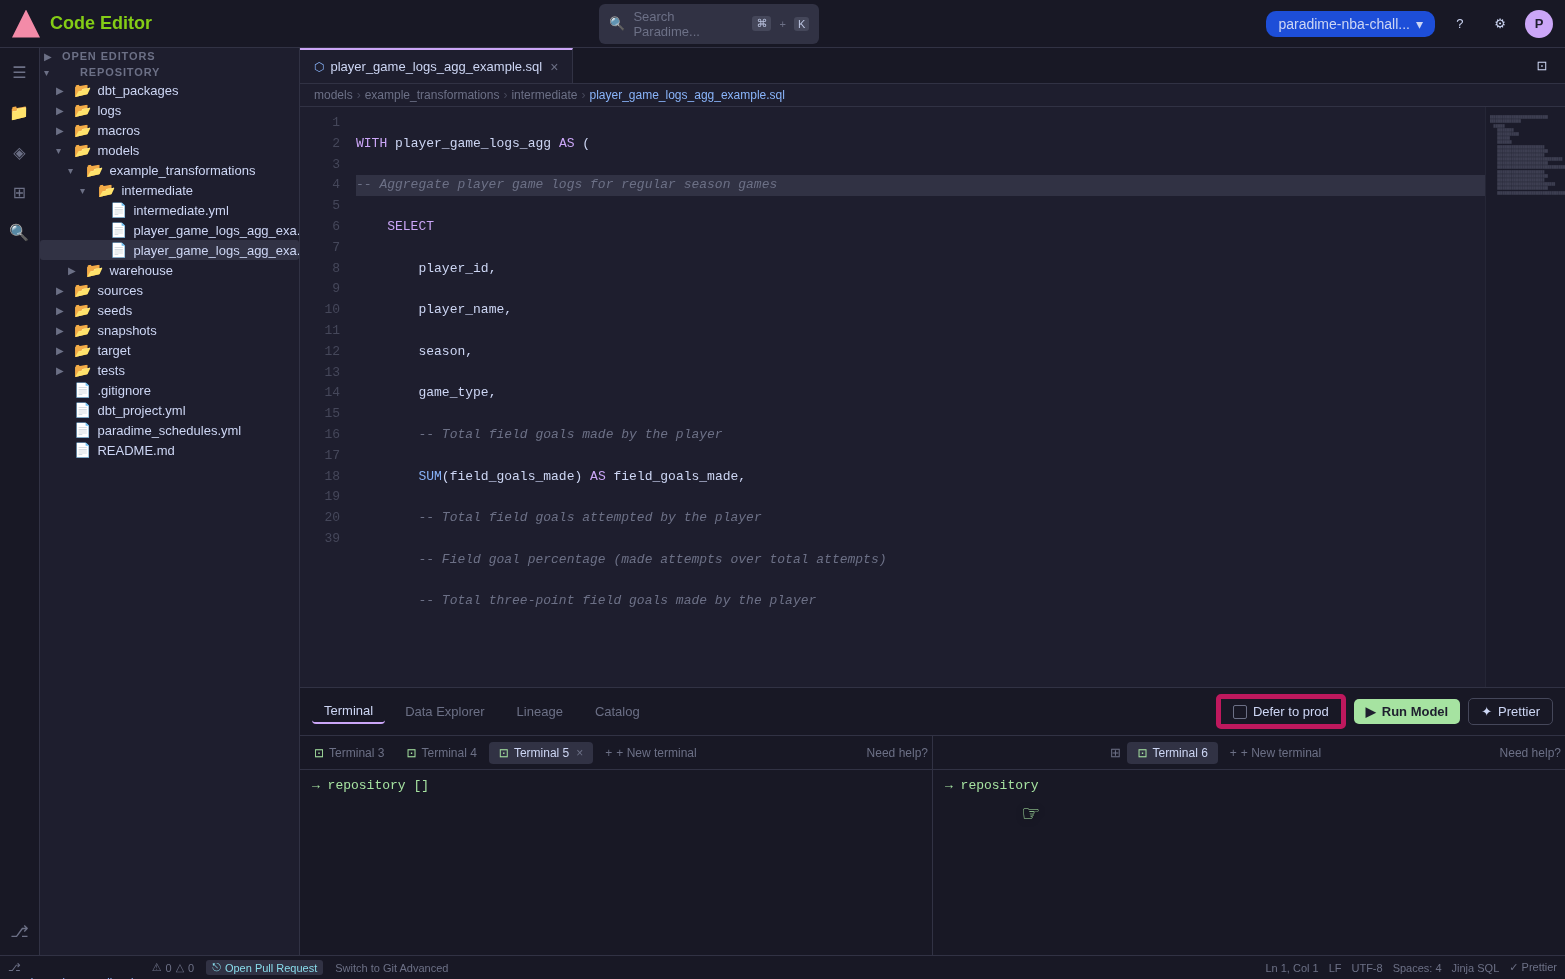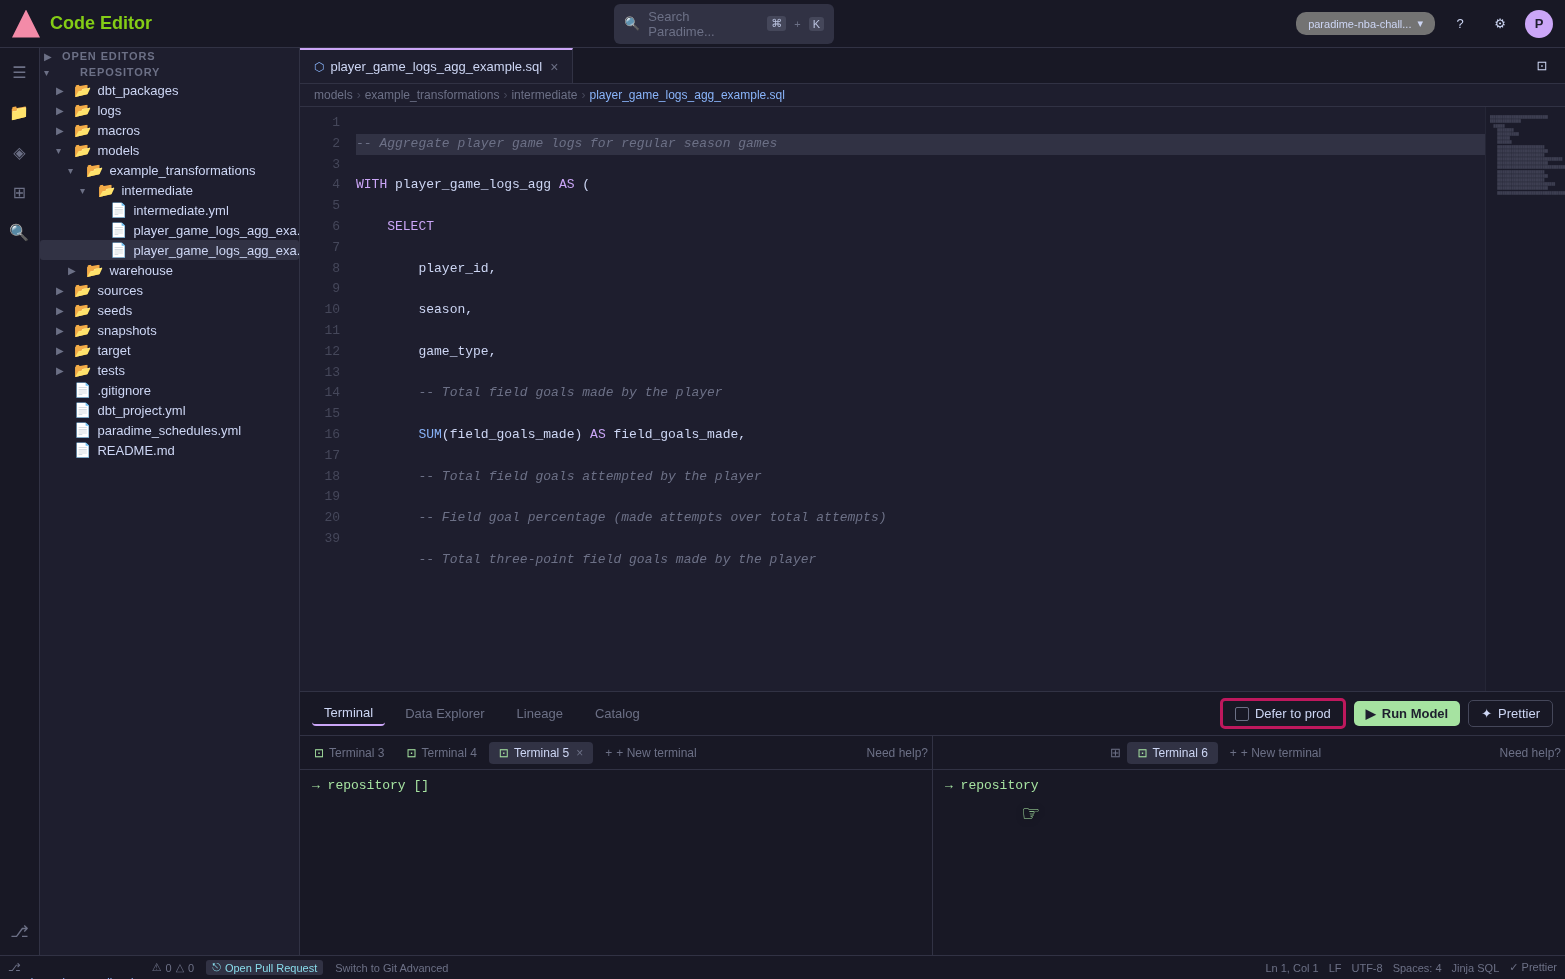--- a/index.html
+++ b/index.html
@@ -5,21 +5,21 @@
     * { box-sizing: border-box; margin: 0; padding: 0; }
     body { font-family: -apple-system, BlinkMacSystemFont, 'Segoe UI', sans-serif; font-size: 13px; background: #1e1e2e; color: #cdd6f4; height: 979px; overflow: hidden; display: flex; flex-direction: column; }
 
     
     .topbar { display: flex; align-items: center; background: #181825; height: 48px; padding: 0 12px; gap: 10px; border-bottom: 1px solid #313244; flex-shrink: 0; }
     .topbar-logo { width: 28px; height: 28px; background: #f38ba8; clip-path: polygon(50% 0%, 0% 100%, 100% 100%); flex-shrink: 0; }
     .topbar-title { color: #84cc16; font-size: 18px; font-weight: 700; margin-right: auto; }
     .topbar-search { display: flex; align-items: center; background: #313244; border-radius: 6px; padding: 5px 10px; gap: 8px; width: 220px; color: #6c7086; font-size: 13px; }
     .topbar-search-kbd { background: #45475a; border-radius: 3px; padding: 1px 4px; font-size: 11px; color: #bac2de; }
     .topbar-right { display: flex; align-items: center; gap: 10px; margin-left: auto; }
-    .topbar-branch { display: flex; align-items: center; background: #737373; border-radius: 10px; padding: 5px 12px; gap: 6px; color: #cdd6f4; font-size: 11px; }
+    .topbar-branch { display: flex; align-items: center; background: #1d4ed8; border-radius: 10px; padding: 5px 12px; gap: 6px; color: #cdd6f4; font-size: 14px; }
     .topbar-icon-btn { width: 30px; height: 30px; display: flex; align-items: center; justify-content: center; color: #cdd6f4; border-radius: 4px; cursor: pointer; }
     .topbar-avatar { width: 28px; height: 28px; background: #cba6f7; border-radius: 50%; display: flex; align-items: center; justify-content: center; color: #1e1e2e; font-weight: bold; font-size: 13px; }
 
     
     .main-layout { display: flex; flex: 1; overflow: hidden; }
 
     
     .activity-bar { width: 40px; background: #181825; border-right: 1px solid #313244; display: flex; flex-direction: column; align-items: center; padding: 8px 0; gap: 8px; flex-shrink: 0; }
     .activity-icon { width: 32px; height: 32px; display: flex; align-items: center; justify-content: center; color: #6c7086; border-radius: 4px; cursor: pointer; font-size: 16px; }
     .activity-icon.active { color: #cdd6f4; }
@@ -66,21 +66,21 @@
     .id { color: #cdd6f4; }
     .op { color: #89dceb; }
     .minimap { width: 80px; background: #181825; border-left: 1px solid #313244; overflow: hidden; flex-shrink: 0; }
 
     
     .editor-toolbar { display: flex; align-items: center; gap: 8px; padding: 6px 12px; background: #181825; border-top: 1px solid #313244; flex-shrink: 0; }
     .toolbar-tab { padding: 4px 12px; font-size: 13px; color: #6c7086; cursor: pointer; border-radius: 4px; }
     .toolbar-tab.active { color: #cdd6f4; border-bottom: 2px solid #cba6f7; }
     .toolbar-spacer { flex: 1; }
     .toolbar-btn { display: flex; align-items: center; gap: 6px; padding: 5px 12px; border-radius: 5px; cursor: pointer; font-size: 13px; }
-    .toolbar-btn-defer { background: transparent; border: 3px solid #be185d; color: #cdd6f4; }
+    .toolbar-btn-defer { background: transparent; border: 5px solid #be185d; color: #cdd6f4; }
     .toolbar-btn-run { background: #a6e3a1; color: #1e1e2e; font-weight: 600; border: none; }
     .toolbar-btn-prettier { background: transparent; border: 1px solid #45475a; color: #cdd6f4; }
     .toolbar-checkbox { width: 14px; height: 14px; border: 1px solid #6c7086; border-radius: 2px; }
 
     
     .terminal-split { display: flex; height: 220px; border-top: 1px solid #313244; flex-shrink: 0; }
     .terminal-panel { flex: 1; display: flex; flex-direction: column; background: #181825; overflow: hidden; }
     .terminal-panel + .terminal-panel { border-left: 1px solid #313244; }
     .terminal-tabs { display: flex; align-items: center; background: #181825; border-bottom: 1px solid #313244; padding: 0 4px; height: 34px; gap: 2px; }
     .terminal-tab { display: flex; align-items: center; gap: 5px; padding: 4px 10px; font-size: 12px; color: #6c7086; cursor: pointer; border-radius: 4px; }
@@ -282,24 +282,25 @@
           <div>14</div>
           <div>15</div>
         <div>16</div>
           <div>17</div>
           <div>18</div>
           <div>19</div>
           <div>20</div>
         <div>39</div>
       </div>
       <div class="code-content">
+<span class="code-line"><span class="kw">WITH</span> <span class="id">player_game_logs_agg</span> <span class="kw">AS</span> (</span>
 <span class="code-line highlighted"><span class="cm">-- Aggregate player game logs for regular season games</span></span>
-<span class="code-line"><span class="kw">WITH</span> <span class="id">player_game_logs_agg</span> <span class="kw">AS</span> (</span>
 <span class="code-line">    <span class="kw">SELECT</span></span>
 <span class="code-line">        <span class="id">player_id,</span></span>
+<span class="code-line">        <span class="id">player_name,</span></span>
 <span class="code-line">        <span class="id">season,</span></span>
 <span class="code-line">        <span class="id">game_type,</span></span>
 <span class="code-line">        <span class="cm">-- Total field goals made by the player</span></span>
 <span class="code-line">        <span class="fn">SUM</span>(<span class="id">field_goals_made</span>) <span class="kw">AS</span> <span class="id">field_goals_made,</span></span>
 <span class="code-line">        <span class="cm">-- Total field goals attempted by the player</span></span>
 <span class="code-line">        <span class="cm">-- Field goal percentage (made attempts over total attempts)</span></span>
 <span class="code-line">        <span class="cm">-- Total three-point field goals made by the player</span></span>
 
 
 

